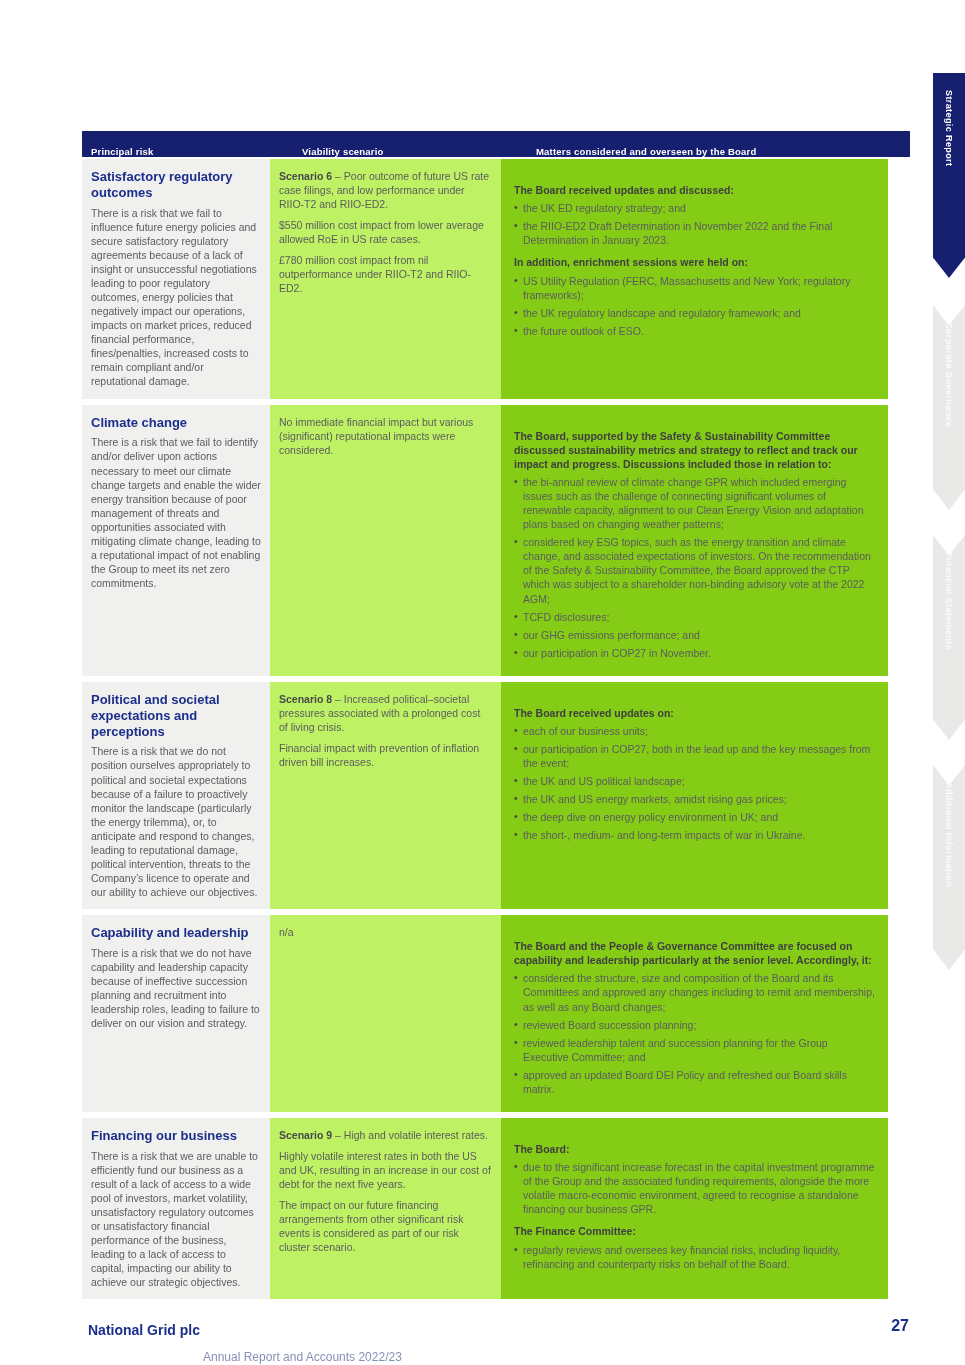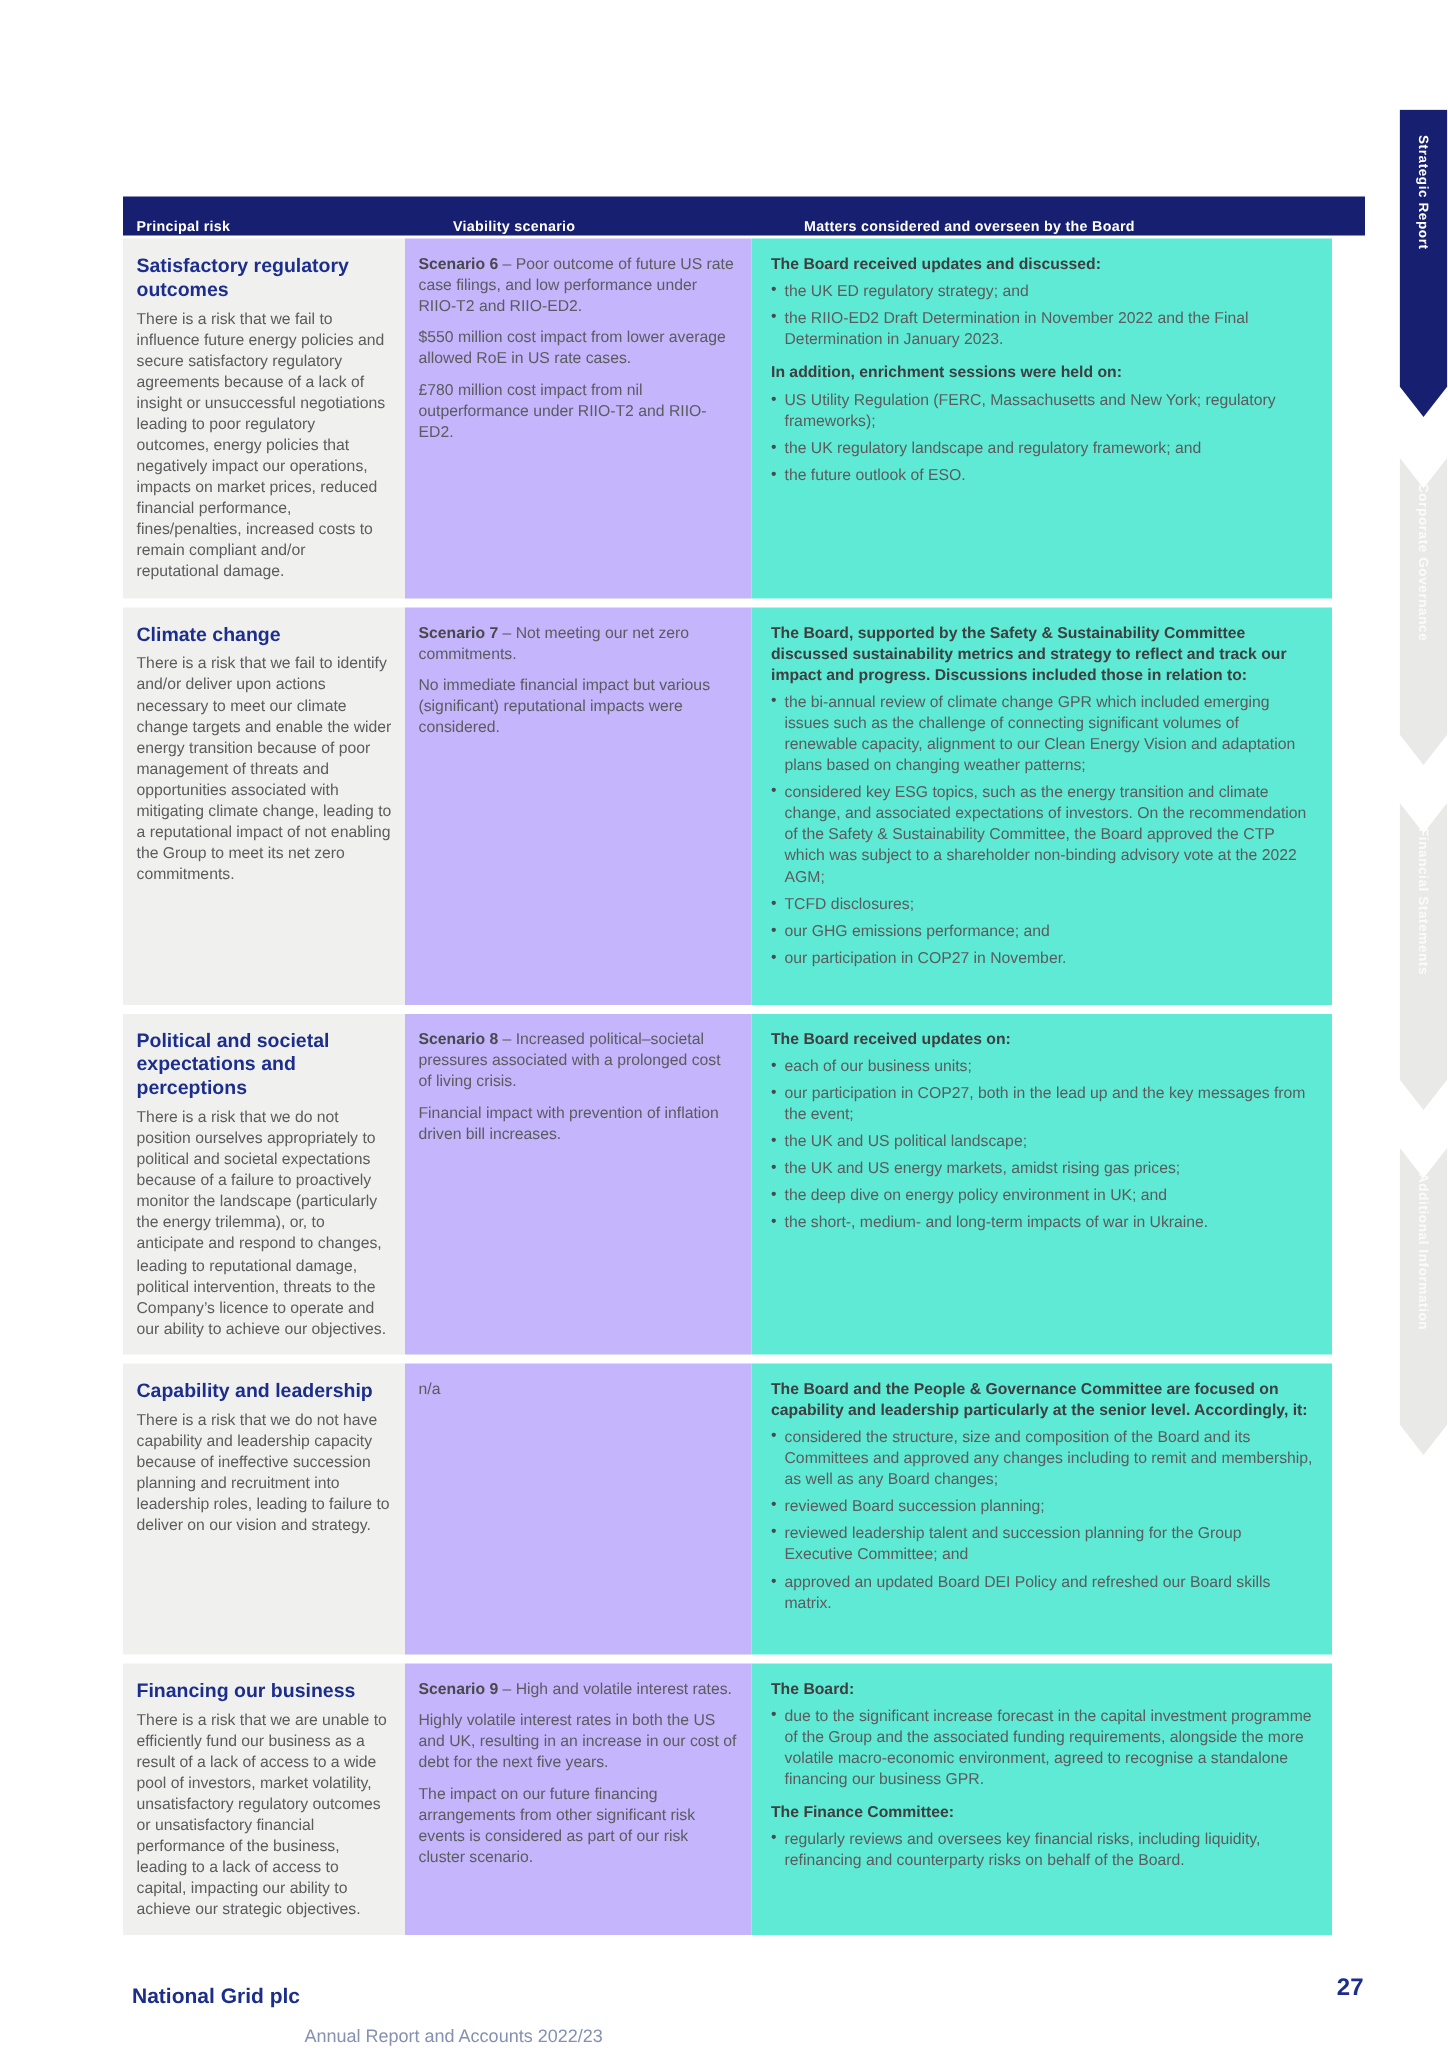--- a/index.html
+++ b/index.html
@@ -11,22 +11,22 @@
   }
   
   .risk-table{position:absolute;left:82px;top:131px;width:828px}
   .thead{display:flex;background:#161f70;height:26px;align-items:flex-end;margin-bottom:2px}
   .th{color:#ffffff;font-size:9.5px;font-weight:bold;letter-spacing:.2px}
   .th1{width:210px;padding-left:9px}
   .th2{width:231px;padding-left:10px}
   .th3{width:387px;padding-left:13px}
   .row{display:flex;margin-bottom:6px}
   .c1{width:188px;background:#f0f0ee;padding:10px 9px 10px 9px}
-  .c2{width:231px;background:#c4b5fd;padding:10px 10px 0 9px}
-  .c3{width:387px;background:#5eead4;padding:10px 12px 10px 13px}
+  .c2{width:231px;background:#bef264;padding:10px 10px 0 9px}
+  .c3{width:387px;background:#84cc16;padding:24px 12px 10px 13px}
   .r0{min-height:197px}.r1{min-height:265px}.r2{min-height:184px}.r3{min-height:194px}.r4{min-height:180px}
   .risk-title{color:#1c2e8c;font-size:13px;font-weight:bold;line-height:1.22;margin-bottom:5px}
   .body-text,.scen-p,.bullets li{font-size:10.5px;color:#5b5c5e;line-height:1.34}
   .scen-p{margin-bottom:7px}
   .scen-label{font-weight:bold;color:#48494b}
   .lead{font-size:10.5px;font-weight:bold;color:#3e3f41;line-height:1.35;margin-bottom:4px}
   .bullets{list-style:none;margin-bottom:6px}
   .bullets li{position:relative;padding-left:9px;margin-bottom:4px}
   .bullets li::before{content:"\2022";position:absolute;left:0;top:-1px;color:#48494b}
   .bullets + .lead{margin-top:8px}
@@ -91,21 +91,20 @@
       </ul>
     </div>
   </div>
 
   <div class="row r1">
     <div class="c1">
       <div class="risk-title">Climate change</div>
       <div class="body-text">There is a risk that we fail to identify and/or deliver upon actions necessary to meet our climate change targets and enable the wider energy transition because of poor management of threats and opportunities associated with mitigating climate change, leading to a reputational impact of not enabling the Group to meet its net zero commitments.</div>
     </div>
     <div class="c2">
-      <p class="scen-p"><span class="scen-label">Scenario 7</span> <span>– Not meeting our net zero commitments.</span></p>
       <p class="scen-p">No immediate financial impact but various (significant) reputational impacts were considered.</p>
     </div>
     <div class="c3">
       <p class="lead">The Board, supported by the Safety &amp; Sustainability Committee discussed sustainability metrics and strategy to reflect and track our impact and progress. Discussions included those in relation to:</p>
       <ul class="bullets">
         <li>the bi-annual review of climate change GPR which included emerging issues such as the challenge of connecting significant volumes of renewable capacity, alignment to our Clean Energy Vision and adaptation plans based on changing weather patterns;</li>
         <li>considered key ESG topics, such as the energy transition and climate change, and associated expectations of investors. On the recommendation of the Safety &amp; Sustainability Committee, the Board approved the CTP which was subject to a shareholder non-binding advisory vote at the 2022 AGM;</li>
         <li>TCFD disclosures;</li>
         <li>our GHG emissions performance; and</li>
         <li>our participation in COP27 in November.</li>

